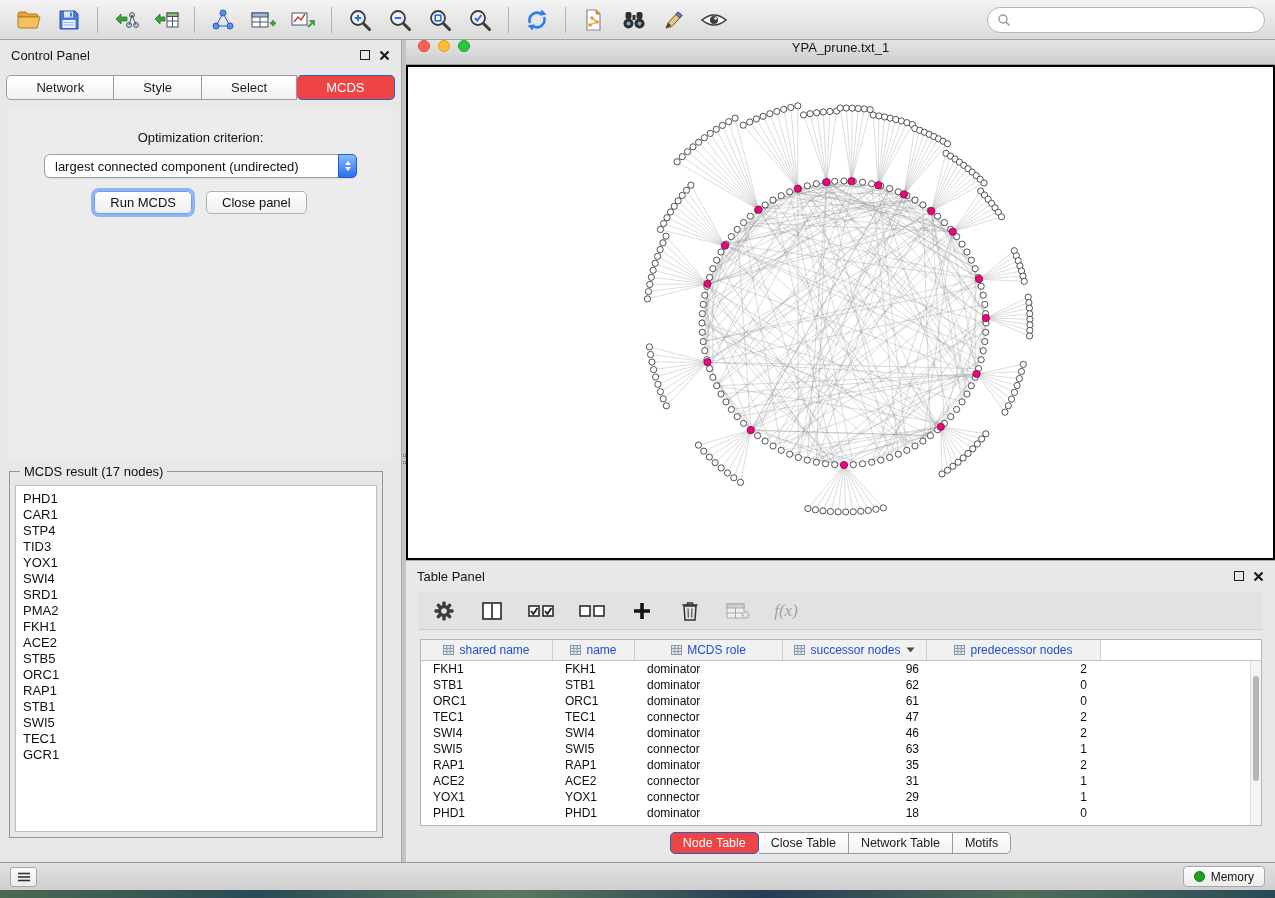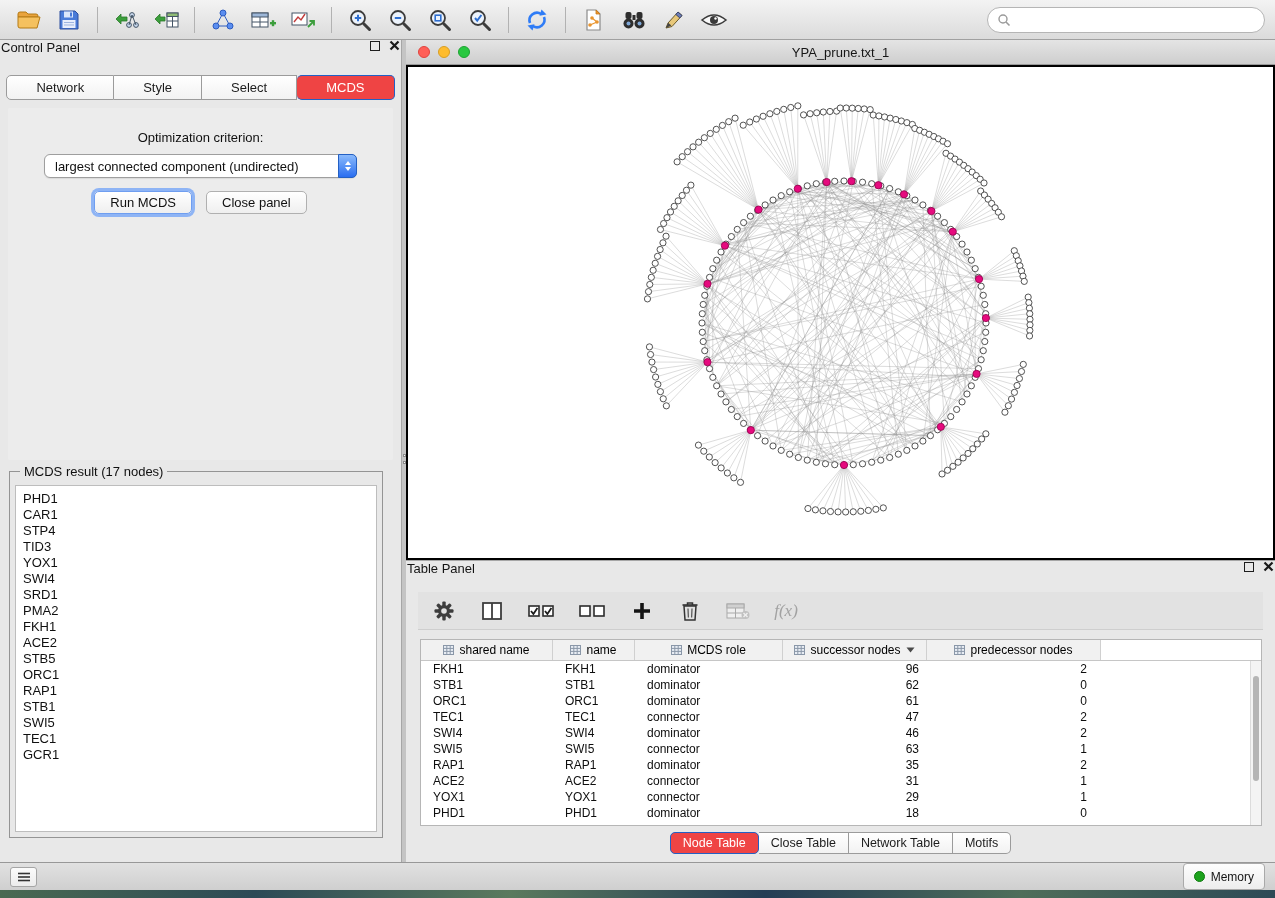--- a/index.html
+++ b/index.html
@@ -10,21 +10,21 @@
   .toolbar { position:absolute; top:0; left:0; right:0; height:40px;
     background:linear-gradient(#f3f3f3,#dbdbdb); border-bottom:1px solid #a0a0a0;
     display:flex; align-items:center; padding:0 10px; gap:2px; z-index:5; }
   .tb-btn { min-width:38px; height:32px; display:flex; align-items:center; justify-content:center; border-radius:4px; cursor:default; }
   .tb-sep { width:1px; height:26px; background:#b2b2b2; margin:0 7px; }
   .tb-search { margin-left:auto; width:278px; height:26px; background:#fff; border:1px solid #b5b5b5; border-radius:13px; display:flex; align-items:center; padding:0 9px; gap:5px; }
   .tb-search input { border:none; outline:none; flex:1; font-size:12px; background:transparent; color:#333; }
 
   
   .control-panel { position:absolute; top:40px; left:0; width:402px; height:822px; background:#e8e8e8; border-right:1px solid #a6a6a6; }
-  .panel-header { height:30px; display:flex; align-items:flex-start; padding:0 1px; font-size:13px; color:#141414; }
+  .panel-header { height:30px; display:flex; align-items:center; padding:0 11px; font-size:13px; color:#141414; }
   .win-icons { margin-left:auto; display:flex; gap:9px; align-items:center; }
   .float-box { width:10px; height:10px; border:1.6px solid #1d1d1d; display:inline-block; }
 
   .seg-tabs { display:flex; justify-content:center; margin-top:5px; }
   .seg { font-size:13px; padding:4px 29px; background:linear-gradient(#ffffff,#f2f2f2); border:1px solid #9b9b9b; border-left:none; color:#1c1c1c; cursor:default; }
   .seg:first-child { border-left:1px solid #9b9b9b; border-radius:5px 0 0 5px; }
   .seg:last-child { border-radius:0 5px 5px 0; }
   .seg.active { background:#ef4444; border-color:#2360c4; color:#fff; border-radius:5px; }
 
   .cp-body { background:#ececec; margin:8px 8px 0 8px; height:352px; border-radius:2px; }
@@ -40,57 +40,57 @@
   .mcds-fieldset { position:absolute; left:9px; right:18px; top:424px; bottom:24px; border:1px solid #949494; padding:6px 5px 5px 5px; display:flex; }
   .mcds-fieldset legend { font-size:13px; color:#101010; padding:0 4px; margin-left:5px; }
   .mcds-list { flex:1; background:#fff; border:1px solid #bdbdbd; overflow:hidden; padding:5px 0 0 7px; font-size:13px; color:#101010; }
   .mcds-item { line-height:16px; }
 
   .splitter-grip { position:absolute; left:401px; top:447px; width:6px; height:24px; display:flex; flex-direction:column; gap:4px; align-items:center; justify-content:center; z-index:6; }
   .splitter-grip i { width:3px; height:3px; background:#fbfbfb; border:1px solid #8c8c8c; }
 
   
   .network-window { position:absolute; left:406px; top:40px; width:869px; height:520px; }
-  .net-titlebar { height:25px; background:linear-gradient(#e4e4e4,#cecece); border-bottom:1px solid #999; display:flex; align-items:center; position:relative; }
+  .net-titlebar { height:25px; background:linear-gradient(#e4e4e4,#cecece); border-bottom:1px solid #999; display:flex; align-items:flex-start; position:relative; }
   .traffic { display:flex; gap:8px; margin-left:12px; z-index:2; }
   .tl { width:12px; height:12px; border-radius:50%; }
   .tl.red { background:#ff5f57; border:1px solid #e0443e; }
   .tl.yellow { background:#febc2e; border:1px solid #d89e24; }
   .tl.green { background:#28c840; border:1px solid #1da333; }
   .net-title { position:absolute; left:0; right:0; text-align:center; font-size:13px; color:#161616; }
   .net-content { position:absolute; top:25px; left:0; right:0; bottom:0; background:#fff; border:2px solid #000; }
   .net-content svg { width:100%; height:100%; display:block; }
 
   
   .table-panel { position:absolute; left:406px; top:560px; width:869px; height:302px; background:#e8e8e8; border-top:1px solid #a6a6a6; }
   .tp-toolbar { height:38px; margin:1px 12px 0 12px; background:#e2e2e2; border-bottom:1px solid #cecece; display:flex; align-items:center; gap:24px; padding:0 14px; }
   .tp-icon { display:flex; align-items:center; justify-content:center; min-width:24px; height:28px; cursor:default; }
   .fx { font-family:"Liberation Serif","DejaVu Serif",serif; font-style:italic; font-size:17px; color:#a2a2a2; }
 
   .tbl { position:absolute; left:14px; right:13px; top:78px; bottom:36px; background:#fff; border:1px solid #b6b6b6; }
-  .thead { display:flex; height:21px; background:#f1f1f1; border-bottom:1px solid #c6c6c6; font-size:12px; color:#000000;text-align:center; }
+  .thead { display:flex; height:21px; background:#f1f1f1; border-bottom:1px solid #c6c6c6; font-size:12px; color:#1d4ed8;text-align:center; }
   .th { display:flex; align-items:center; justify-content:center; gap:5px; border-right:1px solid #d0d0d0; background:#f1f1f1; }
   .c0{width:132px}.c1{width:82px}.c2{width:148px}.c3{width:144px}.c4{width:174px}
   .c5{flex:1; border-right:none; background:#fff;}
   .tbody { position:absolute; top:21px; left:0; right:11px; bottom:0; overflow:hidden; }
   .trow { display:flex; height:16px; align-items:center; font-size:12px; color:#0e0e0e; }
   .td { display:flex; align-items:center; height:16px; }
   .td.c0,.td.c1,.td.c2 { padding-left:12px; justify-content:flex-start; }
   .td.c3 { justify-content:flex-end; padding-right:8px; }
   .td.c4 { justify-content:flex-end; padding-right:14px; }
   .vscroll { position:absolute; top:21px; right:0; bottom:0; width:11px; background:#f4f4f4; border-left:1px solid #dcdcdc; }
   .vthumb { position:absolute; left:2px; right:2px; top:9%; height:64%; background:#b5b5b5; border-radius:4px; }
 
   .tp-tabs { position:absolute; bottom:8px; left:0; right:0; display:flex; justify-content:center; }
   .tp-tabs .seg { font-size:12.5px; padding:3px 12px; }
 
   
   .status-bar { position:absolute; left:0; right:0; bottom:8px; height:28px; background:linear-gradient(#e1e1e1,#cfcfcf); border-top:1px solid #989898; display:flex; align-items:center; padding:0 10px; }
   .menu-btn { width:27px; height:20px; background:linear-gradient(#fbfbfb,#ececec); border:1px solid #a5a5a5; border-radius:3px; display:flex; align-items:center; justify-content:center; }
-  .memory-btn { margin-left:auto; height:27px; background:linear-gradient(#fdfdfd,#ededed); border:1px solid #a9a9a9; border-radius:4px; display:flex; align-items:center; gap:6px; padding:0 10px; font-size:12px; color:#141414; }
+  .memory-btn { margin-left:auto; height:21px; background:linear-gradient(#fdfdfd,#ededed); border:1px solid #a9a9a9; border-radius:4px; display:flex; align-items:center; gap:6px; padding:0 10px; font-size:12px; color:#141414; }
   .mem-dot { width:11px; height:11px; border-radius:50%; background:#1ca21c; border:1px solid #0d7a0d; }
   .wallpaper { position:absolute; left:0; right:0; bottom:0; height:8px;
     background:linear-gradient(90deg,#4a6a52,#2c4a56,#5a7a5e,#243d55,#4e6e5a,#2c4a56); }
 </style>
 </head>
 <body>
 
 <div class="toolbar">
   <div class="tb-btn">
     <svg width="26" height="22" viewBox="0 0 26 22">

